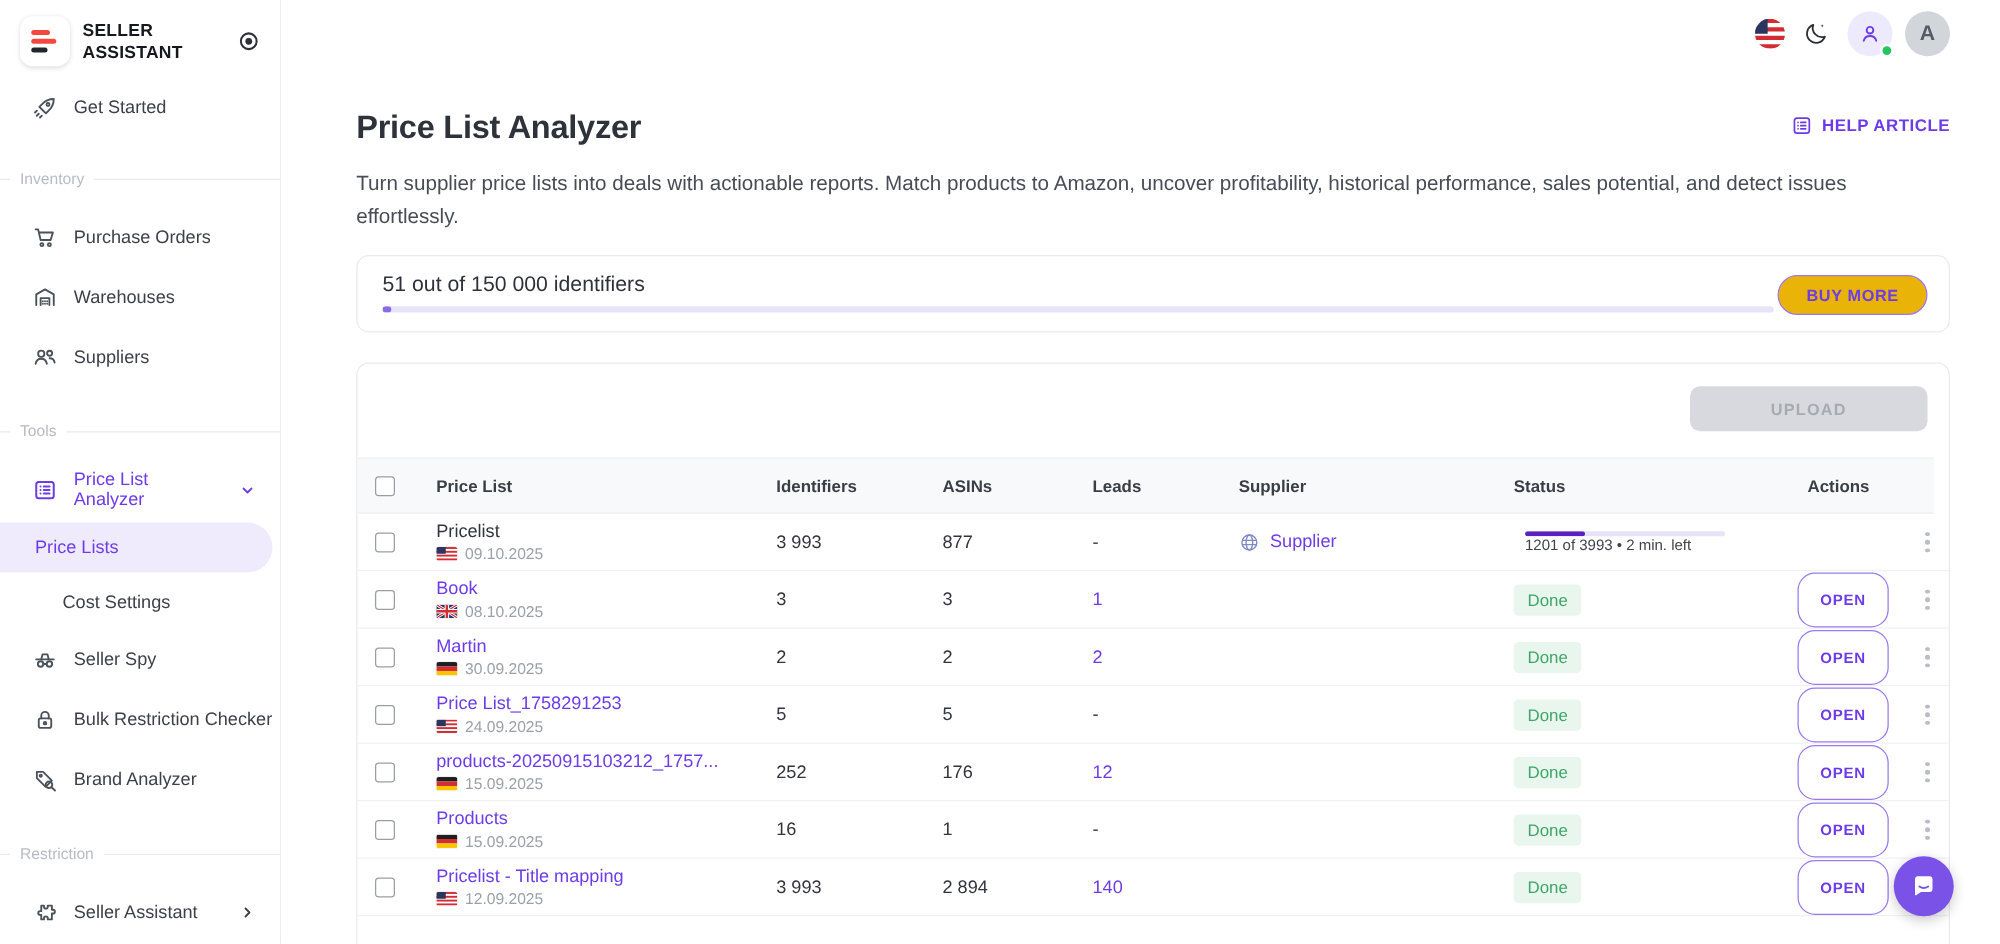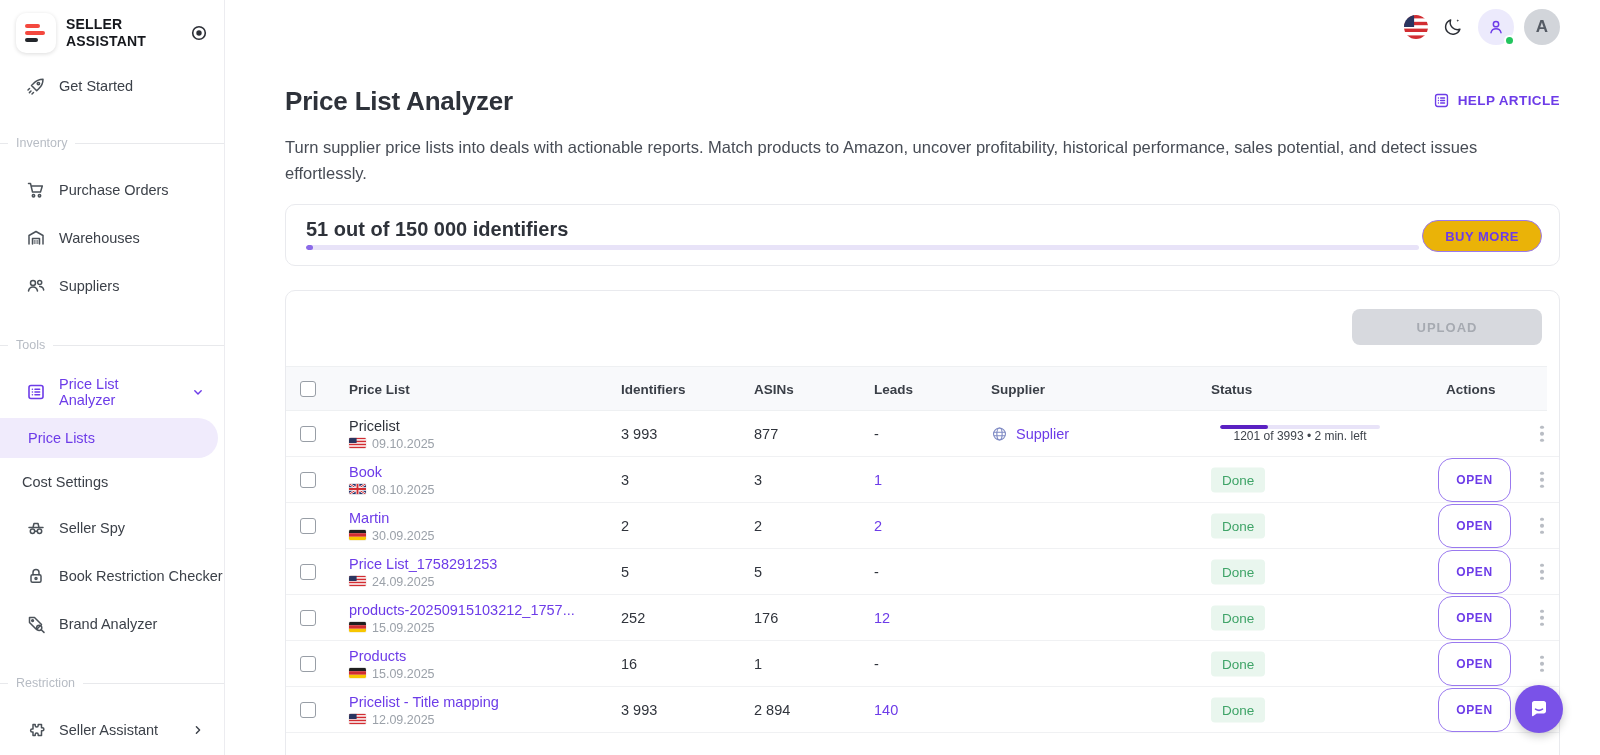--- a/index.html
+++ b/index.html
@@ -27,21 +27,21 @@
     font-size:14.5px;color:#3c4149;cursor:pointer}
   .sb-item .ic{width:20px;height:20px;color:#4b5259;flex:none;display:flex}
   .sb-item.first{margin-top:8px}
   .sb-item.h48{height:48px}
   .sb-section{display:flex;align-items:center;height:18px;margin-top:26px;font-size:12.5px;color:#b7bcc4}
   .sb-section::before{content:"";width:8px;border-top:1px solid #e8e9ec;margin-right:8px}
   .sb-section::after{content:"";flex:1;border-top:1px solid #e8e9ec;margin-left:8px;margin-right:0}
   .sb-item.active{color:var(--accent)}
   .sb-item.active .ic{color:var(--accent)}
   .sb-item .chev{margin-left:auto;margin-right:18px;display:flex;color:inherit}
-  .sb-sub{display:flex;align-items:center;height:44px;padding-left:22px;font-size:14.5px;color:#3c4149;cursor:pointer}
+  .sb-sub{display:flex;align-items:center;height:44px;padding-left:50px;font-size:14.5px;color:#3c4149;cursor:pointer}
   .sb-sub.pill{height:40px;margin:2px 6px 2px 0;background:#f0ebfc;border-radius:0 26px 26px 0;color:var(--accent);padding-left:28px;margin-left:0}
   .mt14{margin-top:14px}
 
   
   .main{position:relative;flex:1;background:#fff}
   .topbar{position:absolute;top:9px;right:40px;display:flex;align-items:center}
   .round-flag{width:24px;height:24px;border-radius:50%;overflow:hidden;display:block;cursor:pointer}
   .round-flag svg{width:36px;height:24px;margin-left:-6px;display:block}
   .tb-moon{margin-left:14px;color:#2c2f36;display:flex;cursor:pointer}
   .tb-person{position:relative;margin-left:14px;width:36px;height:36px;border-radius:50%;background:#eceafc;
@@ -50,21 +50,21 @@
     background:var(--online);border:2px solid #fff}
   .tb-avatar{margin-left:10px;width:36px;height:36px;border-radius:50%;background:#d2d5da;color:#555b64;
     display:flex;align-items:center;justify-content:center;font-size:17px;font-weight:700;cursor:pointer}
 
   .page-title{position:absolute;left:60px;top:86px;font-size:26px;font-weight:700;letter-spacing:-.2px;color:#2e323a}
   .help-link{position:absolute;right:40px;top:92px;display:flex;align-items:center;gap:8px;color:var(--accent);
     font-size:13.5px;font-weight:700;letter-spacing:.4px;cursor:pointer}
   .desc{position:absolute;left:60px;top:134px;width:1250px;font-size:16.5px;line-height:26px;color:#474c55}
 
   .quota-card{position:absolute;left:60px;top:204px;width:1275px;height:62px;border:1px solid #e9eaee;border-radius:10px;background:#fff}
-  .quota-label{position:absolute;left:20px;top:13px;font-size:20px;font-weight:700;color:#2e323a}
+  .quota-label{position:absolute;left:20px;top:13px;font-size:17px;font-weight:400;color:#2e323a}
   .quota-track{position:absolute;left:20px;top:40px;width:1113px;height:5px;border-radius:3px;background:#e8e3f8;overflow:hidden}
   .quota-fill{height:100%;border-radius:3px;background:#8b6ae8}
   .buy-more{position:absolute;right:17px;top:15px;height:32px;padding:0 22px;border-radius:16px;background:#eab308;
     border:1px solid #9a79ef;color:var(--accent);font-size:13px;font-weight:700;letter-spacing:.5px;
     font-family:inherit;cursor:pointer}
 
   .table-card{position:absolute;left:60px;top:290px;width:1275px;height:475px;border:1px solid #e9eaee;
     border-radius:10px;background:#fff;overflow:hidden}
   .upload-btn{position:absolute;top:18px;right:17px;width:190px;height:36px;border:none;border-radius:8px;
     background:#d7d9de;color:#a6aab1;font-size:13px;font-weight:700;letter-spacing:1px;font-family:inherit}
@@ -86,21 +86,21 @@
   .flag svg{display:block;width:17px;height:11px}
   .pl-date{font-size:12.5px;color:#9ba1a9}
   .supplier-wrap{display:flex;align-items:center;gap:8px;cursor:pointer}
   .supplier-wrap .glb{color:#7f8ac4;display:flex}
   .supplier-wrap .sup-label{font-size:14.5px;color:var(--accent)}
   .badge-done{display:inline-block;background:var(--done-bg);color:var(--done-text);font-size:13.5px;
     padding:5px 11px;border-radius:4px}
   .prog-wrap{width:160px}
   .prog-track{width:160px;height:4px;border-radius:2px;background:#e8e3f8;overflow:hidden}
   .prog-fill{height:100%;border-radius:2px;background:var(--accent-dark)}
-  .prog-text{margin-top:0;font-size:12px;color:#3f444c;text-align:center;white-space:nowrap}
+  .prog-text{margin-top:0;font-size:12px;color:#3f444c;text-align:left;white-space:nowrap}
   .open-btn{width:73px;height:44px;border-radius:14px;border:1px solid #9a79ef;background:#fff;color:var(--accent);
     font-size:12px;font-weight:700;letter-spacing:.6px;font-family:inherit;cursor:pointer}
   .kebab{display:flex;flex-direction:column;gap:3px;padding:4px 6px;cursor:pointer}
   .kebab i{width:3.5px;height:3.5px;border-radius:50%;background:#b9bdc4;display:block}
 
   .chat-fab{position:absolute;right:37px;bottom:22px;width:48px;height:48px;border-radius:50%;background:var(--chat);
     display:flex;align-items:center;justify-content:center;box-shadow:0 3px 10px rgba(0,0,0,.22);cursor:pointer}
 </style>
 </head>
 <body>
@@ -214,21 +214,21 @@
     </div>
 
     <div class="sb-item h48">
       <span class="ic">
         <svg viewBox="0 0 20 20" fill="none" stroke="currentColor" stroke-width="1.5" stroke-linecap="round" stroke-linejoin="round">
             <rect x="5" y="8.7" width="10" height="7.6" rx="1.5"></rect>
             <path d="M7 8.7V6.5a3 3 0 016 0v2.2"></path>
             <circle cx="10" cy="12.5" r="1"></circle>
           </svg>
       </span>
-      <span>Book Restriction Checker</span>
+      <span>Bulk Restriction Checker</span>
     </div>
 
     <div class="sb-item h48">
       <span class="ic">
         <svg viewBox="0 0 20 20" fill="none" stroke="currentColor" stroke-width="1.5" stroke-linecap="round" stroke-linejoin="round">
             <path d="M3.5 3.5h5l7 7-5 5-7-7z"></path>
             <circle cx="6.6" cy="6.6" r=".9"></circle>
             <circle cx="13.2" cy="13.8" r="2.6"></circle>
             <path d="M15.2 15.8L18 18.4"></path>
           </svg>

